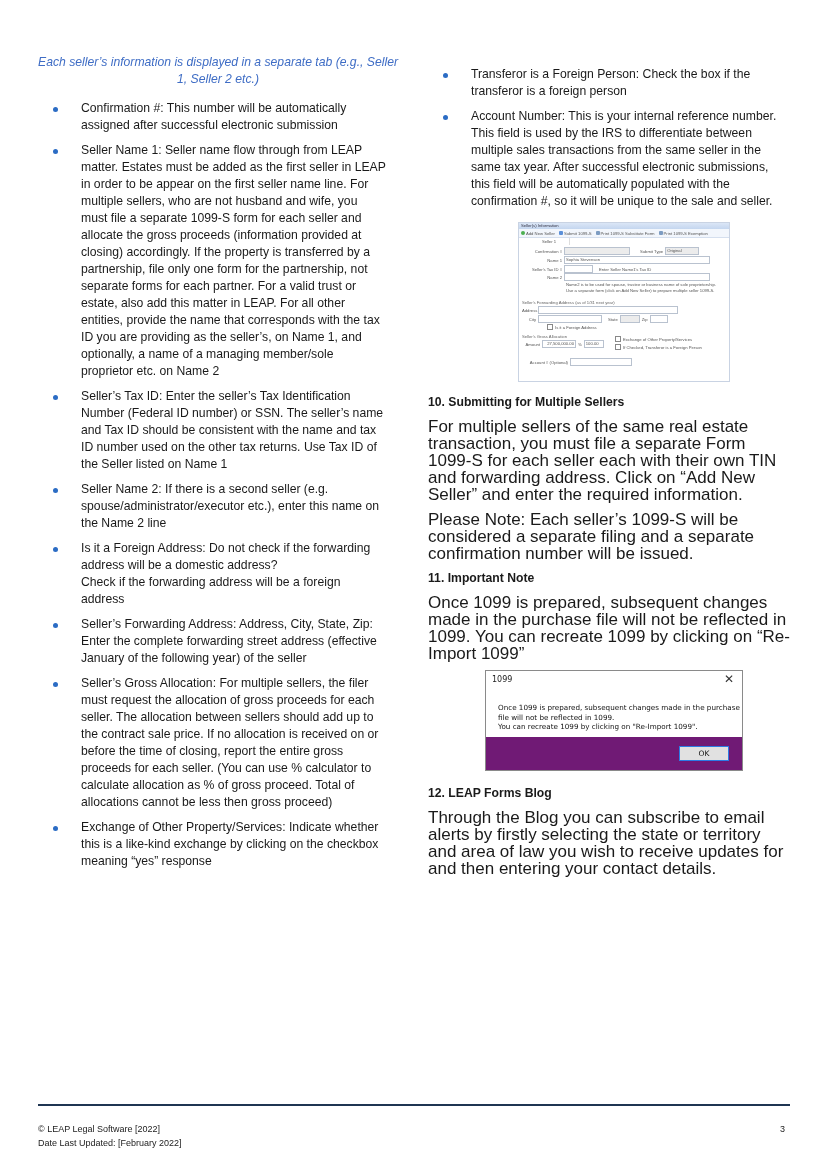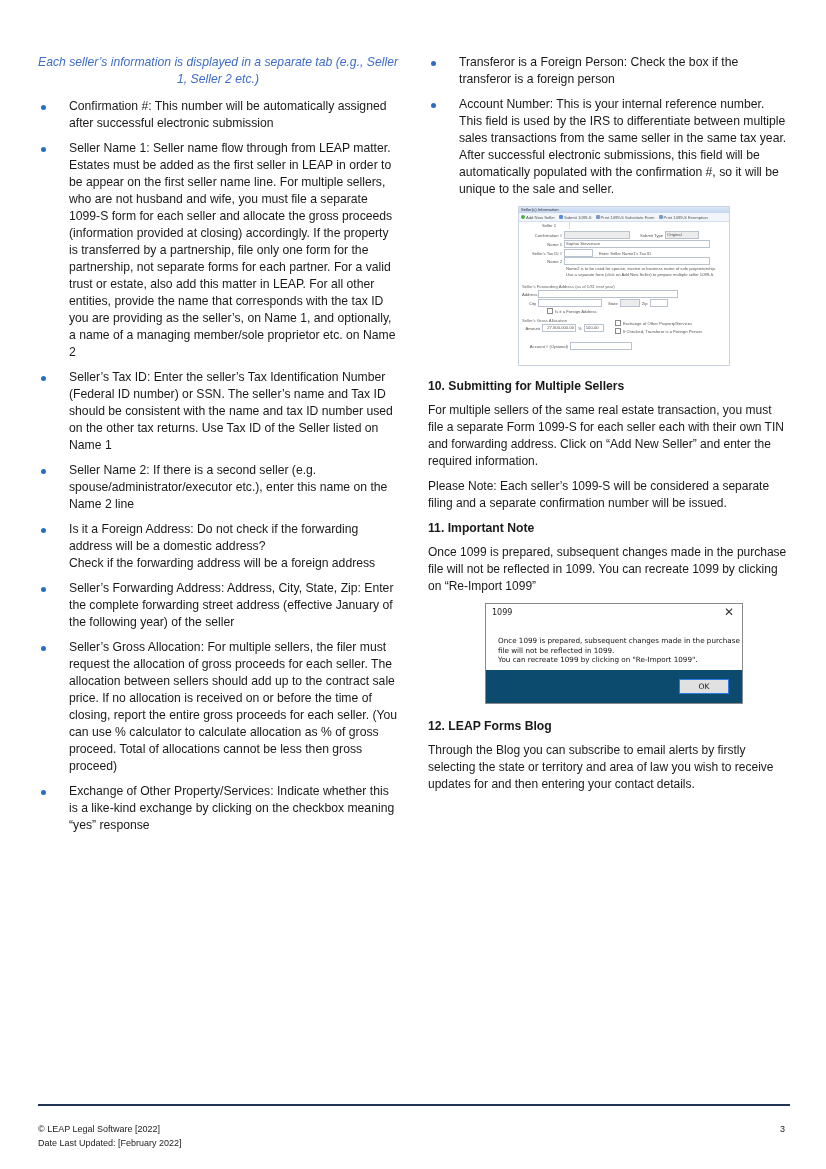--- a/index.html
+++ b/index.html
@@ -7,29 +7,29 @@
          font-family:"Liberation Sans", sans-serif; color:#1a1a1a; }
   .page { position:absolute; left:0; top:16px; width:705px; height:1169px;text-decoration:underline; }
 
   .col { position:absolute; top:38px; }
   .col-left { left:38px; width:360px; }
   .col-right { left:428px; width:362px; }
 
   .caption { color:#3f6dc5; font-style:italic; text-align:center; font-size:12.2px;
              line-height:17px; margin:0 0 10px 0; }
 
-  .blist { list-style:none; margin:0; padding:0; }
+  .blist { list-style:none; margin:12px; padding:0; }
   .blist li { position:relative; padding-left:31px; font-size:12.2px; line-height:17px;
               margin:0 0 8px 0; }
   .blist li .dot { position:absolute; left:3px; top:7px; width:5px; height:5px;
                    border-radius:50%; background:#2b6cc4; }
   .blist li .txt { display:block; white-space:pre-line; }
 
   .h { font-weight:bold; font-size:12.2px; line-height:17px; margin:10px 0 7px 0; }
-  .p { font-size:12px; line-height:17px; margin:0 0 8px 0; }
+  .p { font-size:17px; line-height:17px; margin:0 0 8px 0; }
   .p b { font-weight:bold; }
   .p a { color:#1a5fd0; text-decoration:underline; }
 
   
   .form-shot { position:relative; width:210px; height:158px; margin:6px 0 12px 90px;
                background:#fff; border:1px solid #c9d3e3; font-size:4.2px; color:#555;
                overflow:hidden; }
   .fs-title { height:6px; background:linear-gradient(#dbe6f6,#c4d6ef); color:#334; padding:0 2px;
               line-height:6px; }
   .fs-toolbar { height:8px; display:flex; gap:4px; align-items:center; padding:0 2px;
@@ -46,21 +46,21 @@
   .fs-sec { position:absolute; left:3px; color:#666; }
   .fs-chk { width:4px; height:4px; border:1px solid #888; background:#fff; display:inline-block; }
 
   
   .dialog { position:relative; width:256px; height:99px; margin:8px 0 14px 57px;
             border:1px solid #8a8a8a; background:#fff; font-family:"DejaVu Sans", sans-serif; }
   .dlg-title { position:absolute; left:6px; top:4px; font-size:8px; color:#222; }
   .dlg-close { position:absolute; right:8px; top:1px; font-size:12px; color:#333; cursor:pointer; }
   .dlg-msg { position:absolute; left:12px; top:32px; font-size:7.2px; line-height:9.5px; color:#111;
              white-space:pre-line; }
-  .dlg-foot { position:absolute; left:0; right:0; bottom:0; height:33px; background:#0c4a6e; }
+  .dlg-foot { position:absolute; left:0; right:0; bottom:0; height:33px; background:#701a75; }
   .dlg-ok { position:absolute; right:13px; bottom:9px; width:48px; height:13px; border:1px solid #2c7be5;
             background:#e1e1e1; font-size:7.5px; line-height:13px; text-align:center; color:#111; cursor:pointer; }
 
   
   .footer-rule { position:absolute; left:38px; top:1088px; width:752px; height:2px; background:#1f3552; }
   .footer-left { position:absolute; left:38px; top:1106px; font-size:9px; line-height:14px; color:#222; }
   .footer-right { position:absolute; left:780px; top:1106px; font-size:9px; line-height:14px; color:#222; }
 </style>
 </head>
 <body>

